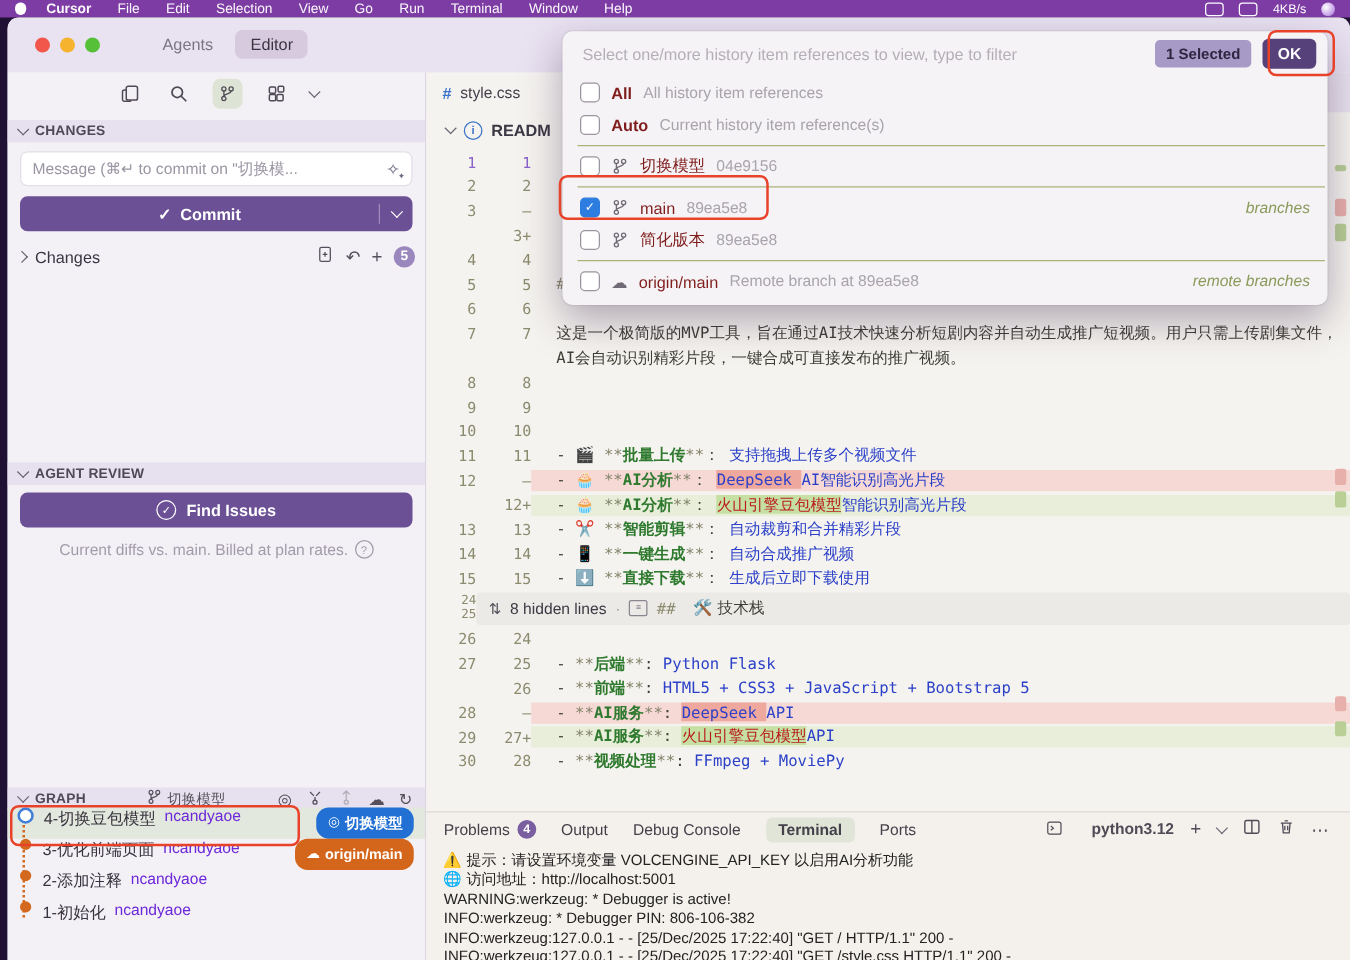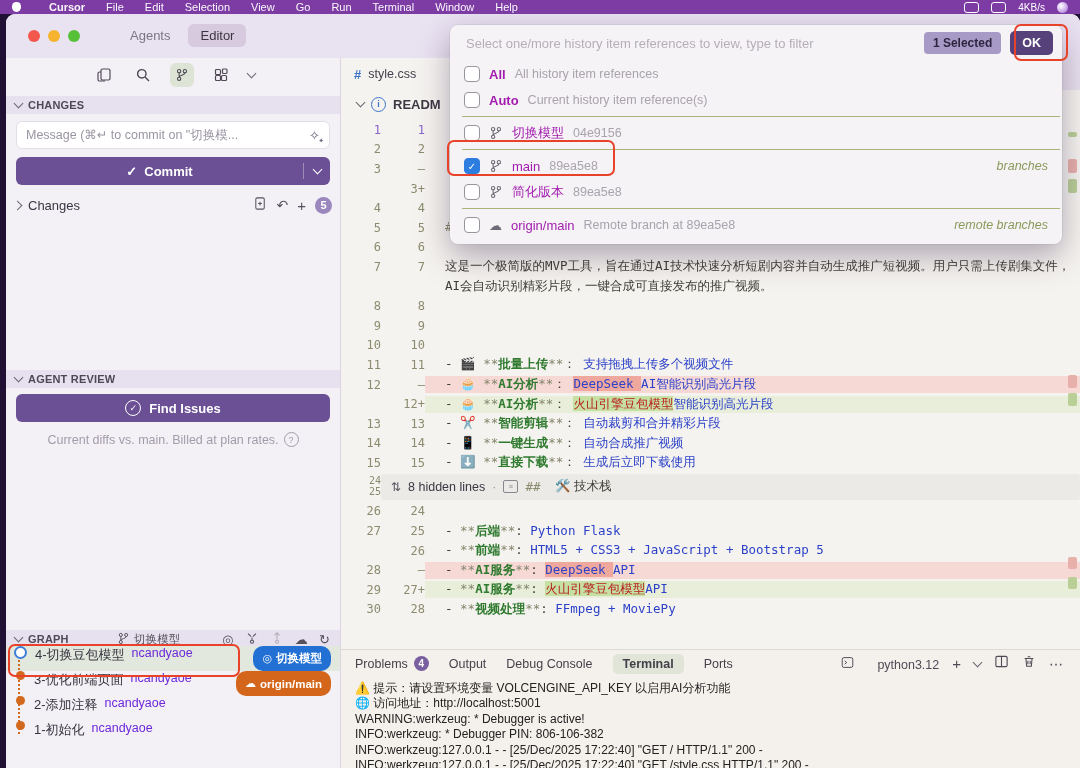--- a/index.html
+++ b/index.html
@@ -1,21 +1,21 @@
 <!DOCTYPE html>
 <html><head>
 <meta charset="utf-8">
 <style>
   html,body{margin:0;padding:0;background:#201033;}
   .screen{position:relative;width:1080px;height:768px;overflow:hidden;background:#201033;
           font-family:"Liberation Sans",sans-serif;-webkit-font-smoothing:antialiased;}
 
   
   .menubar{position:absolute;left:0;top:0;width:100%;height:14px;background:#7d3ba4;color:#fff;
-           display:flex;align-items:center;padding:0 12px;box-sizing:border-box;font-size:11px;gap:12px;}
+           display:flex;align-items:center;padding:0 12px;box-sizing:border-box;font-size:11px;gap:0;}
   .mb-apple{width:9px;height:10px;background:#fff;border-radius:45% 45% 48% 48%;margin-right:16px;flex:none;}
   .mb-items{display:flex;gap:21px;white-space:nowrap;}
   .mb-item{opacity:.96;}
   .mb-item.mb-app{font-weight:bold;}
   .mb-right{margin-left:auto;display:flex;align-items:center;gap:12px;font-size:10px;}
   .mb-ico{width:13px;height:9px;border:1.3px solid #fff;border-radius:3px;display:inline-block;}
   .mb-siri{width:11px;height:11px;border-radius:50%;background:radial-gradient(circle at 35% 35%,#fff,#c9a6e8 60%,#8d5cc0);}
 
   
   .window{position:absolute;left:6px;top:14px;width:1074px;height:754px;background:#f4f1f6;
@@ -123,39 +123,39 @@
   .rmark{position:absolute;right:3px;width:9px;border-radius:2px;}
 
   
   .panel{position:absolute;left:335px;right:0;bottom:0;height:118px;background:#f4f1ec;border-top:1px solid #ded8d2;}
   .ptabs{height:27px;display:flex;align-items:center;padding-left:14px;gap:20px;font-size:12.5px;color:#45414b;}
   .ptab{display:flex;align-items:center;gap:6px;}
   .ptab.active{background:#e0e5d8;padding:3px 10px;border-radius:5px;font-weight:bold;}
   .pbadge{background:#7a5fa0;color:#fff;border-radius:50%;width:15px;height:15px;font-size:10px;font-weight:bold;
           display:inline-flex;align-items:center;justify-content:center;}
   .pright{margin-left:auto;display:flex;align-items:center;gap:13px;padding-right:16px;color:#4f4a56;}
-  .pr-shell{display:flex;align-items:flex-end;gap:22px;font-size:12.5px;}
+  .pr-shell{display:flex;align-items:flex-start;gap:22px;font-size:12.5px;font-weight:bold;}
   .pr-plus{font-size:15px;line-height:1;}
   .pr-more{font-size:14px;letter-spacing:1px;}
   .term{position:absolute;top:31px;left:14px;right:6px;bottom:0;font-family:Liberation Sans, sans-serif;
         font-size:12px;line-height:15.4px;color:#222;white-space:pre;overflow:hidden;}
 
   
   .quickpick{position:absolute;left:444px;top:11px;width:612px;background:#f5f3f5;border-radius:8px;z-index:10;
              box-shadow:0 12px 32px rgba(40,20,60,.35),0 0 0 1px rgba(0,0,0,.05);padding-bottom:6px;}
   .qp-head{height:36px;display:flex;align-items:center;padding:0 9px 0 16px;gap:9px;}
   .qp-place{color:#b5aeb8;font-size:13px;flex:1;overflow:hidden;white-space:nowrap;}
   .qp-selbadge{background:#a79ac6;color:#2e2640;font-size:12px;font-weight:bold;padding:4px 9px;border-radius:4px;}
   .qp-ok{background:#56417a;color:#fff;font-size:12.5px;font-weight:bold;padding:5px 12px;border-radius:5px;}
   .qp-row{height:26px;display:flex;align-items:center;padding:0 14px;gap:9px;font-size:13px;}
   .qp-check{width:14px;height:14px;border:1.4px solid #9a949e;border-radius:4px;background:#fff;flex:none;
             display:flex;align-items:center;justify-content:center;font-size:10px;}
   .qp-check.checked{background:#2d7ce0;border-color:#2d7ce0;color:#fff;}
   .qp-ico{color:#6f6a75;display:flex;align-items:center;font-size:13px;}
-  .qp-label{color:#a21caf;}
+  .qp-label{color:#7f1d1d;}
   .qp-label.bold{font-weight:bold;}
   .qp-desc{color:#a9a3ad;font-size:12.5px;}
   .qp-right{margin-left:auto;color:#8a9a5b;font-size:12.5px;font-style:italic;}
   .qp-sep{height:1px;background:#a9b478;margin:3px 2px 3px 12px;}
 
   
   .anno{position:absolute;border:2.5px solid #e8422a;border-radius:7px;pointer-events:none;z-index:30;}
   .anno-ok{left:1014px;top:24px;width:50px;height:33px;}
   .anno-main{left:447px;top:140px;width:164px;height:32px;}
   .anno-graph{left:8px;top:644px;width:228px;height:29px;}

